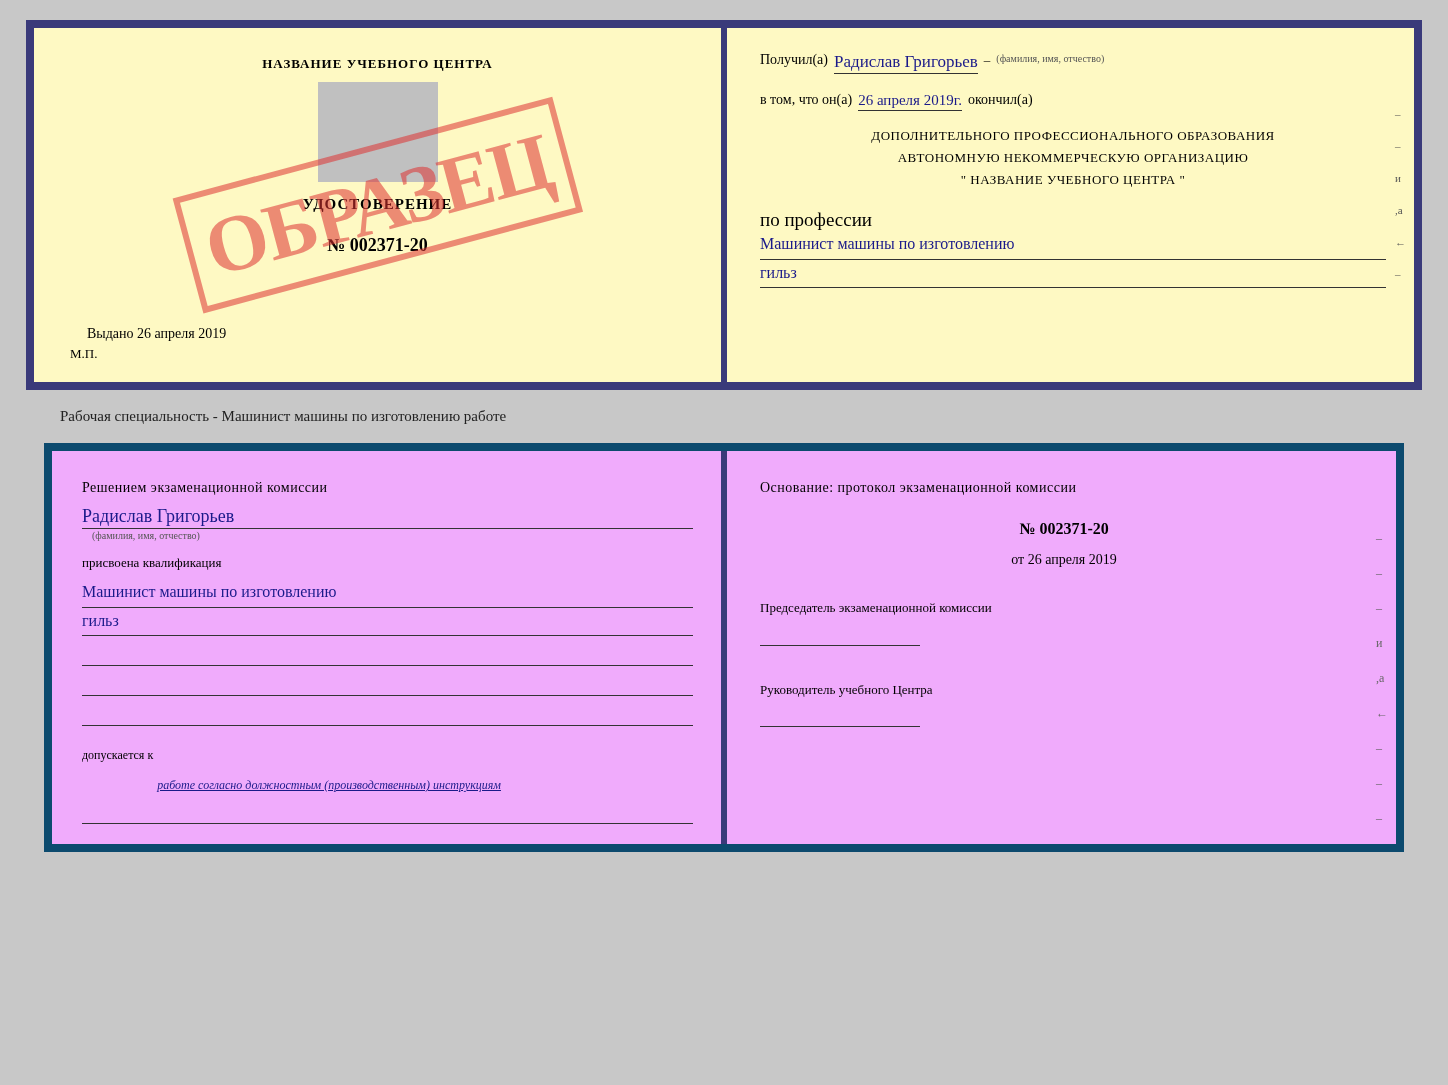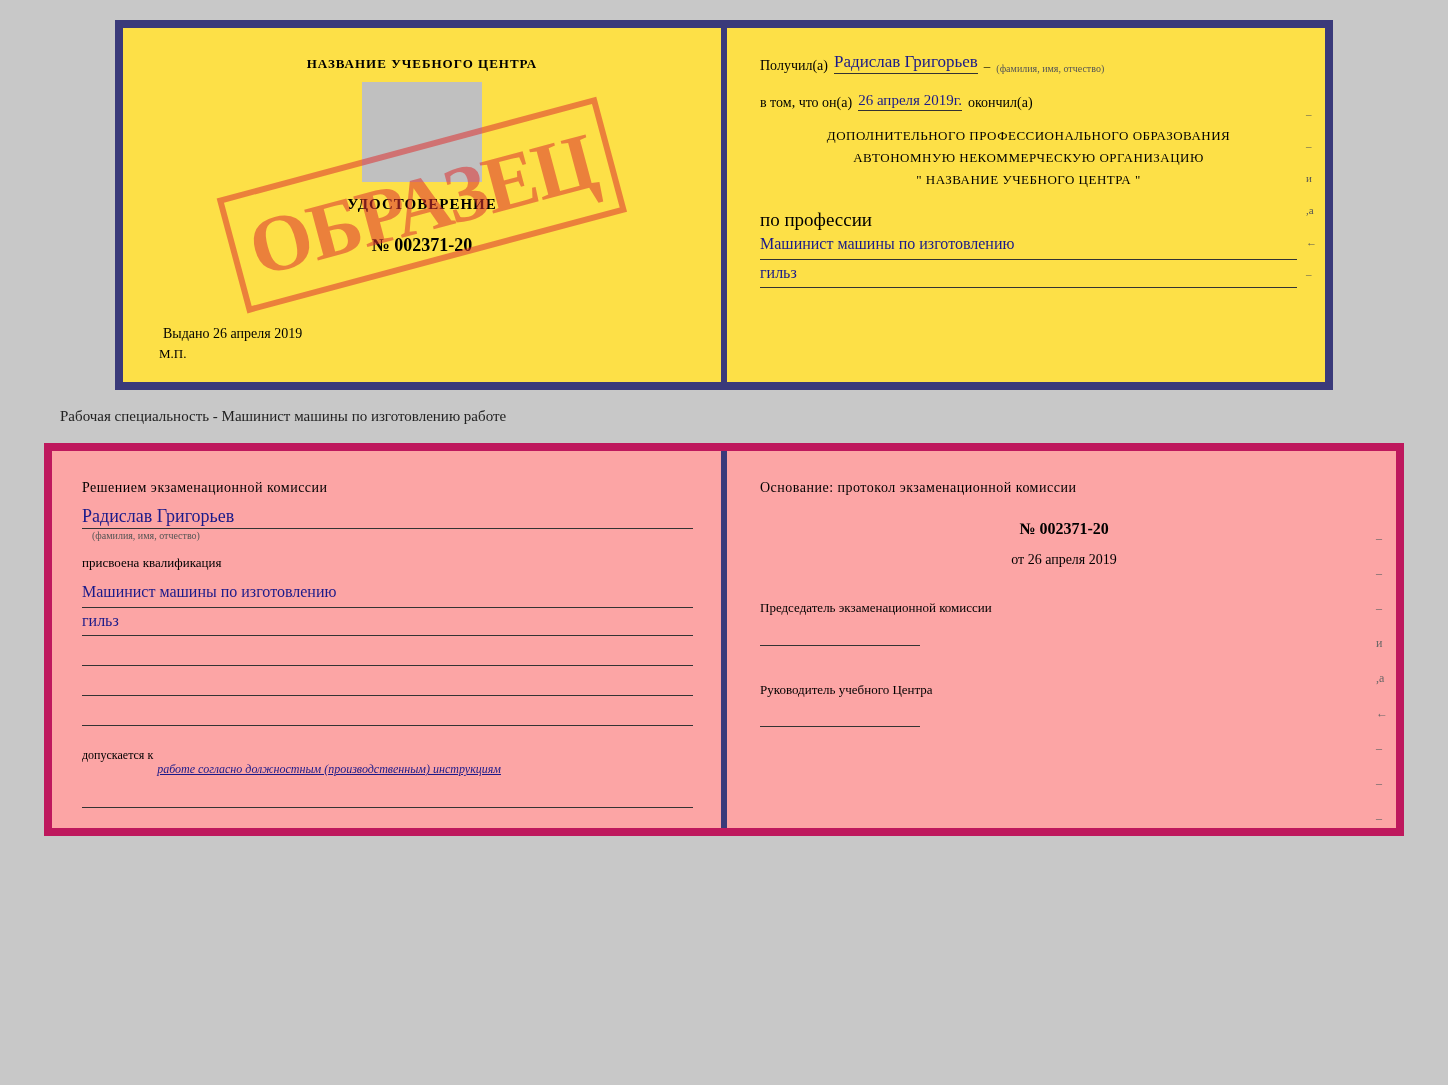--- a/index.html
+++ b/index.html
@@ -11,23 +11,23 @@
       display: flex;
       flex-direction: column;
       align-items: center;
       padding: 20px;
       gap: 18px;
     }
 
     
     .doc-top {
       display: flex;
-      width: 1218px;
+      width: 1396px;
       border: 8px solid #3a3a7a;
-      background: #fde047;
+      background: #fef9c3;
       position: relative;
       min-height: 370px;
     }
 
     .doc-top::before {
       content: '';
       position: absolute;
       left: 50%;
       top: 0;
       bottom: 0;
@@ -99,35 +99,34 @@
       font-size: 18px;
       font-weight: bold;
       text-align: center;
       margin-bottom: 16px;
     }
 
     .cert-issued {
       font-size: 14px;
       margin-top: auto;
       align-self: flex-start;
-      margin-left: 10px;
+      margin-left: 23px;
     }
 
     .cert-mp {
       font-size: 13px;
       align-self: flex-start;
       margin-top: 4px;
       margin-left: 6px;
     }
 
     
     .received-line {
       font-size: 14px;
       display: flex;
-      align-items: flex-end;
       gap: 6px;
       flex-wrap: wrap;
     }
 
     .handwritten {
       font-family: 'Segoe Script', 'Comic Sans MS', cursive;
       font-size: 17px;
       color: #1a1a8a;
       border-bottom: 1px solid #333;
       padding-bottom: 1px;
@@ -178,22 +177,22 @@
       font-size: 15px;
       color: #222;
       align-self: flex-start;
       margin-left: 40px;
     }
 
     
     .doc-bottom {
       display: flex;
       width: 1360px;
-      border: 8px solid #be185d;
-      background: #fca5a5;
+      border: 8px solid #0c4a6e;
+      background: #f0abfc;
       position: relative;
       min-height: 380px;
     }
 
     .doc-bottom::before {
       content: '';
       position: absolute;
       left: 50%;
       top: 0;
       bottom: 0;
@@ -229,21 +228,21 @@
     .qualification-label {
       font-size: 13px;
       margin-top: 6px;
     }
 
     .allow-text {
       font-size: 12px;
       font-style: italic;
       color: #1a1a8a;
       text-decoration: underline;
-      margin-top: 12px;
+      margin-top: 28px;
       line-height: 1.5;
     }
 
     .basis-text {
       font-size: 14px;
       letter-spacing: 0.5px;
       line-height: 1.5;
     }
 
     .protocol-number {

